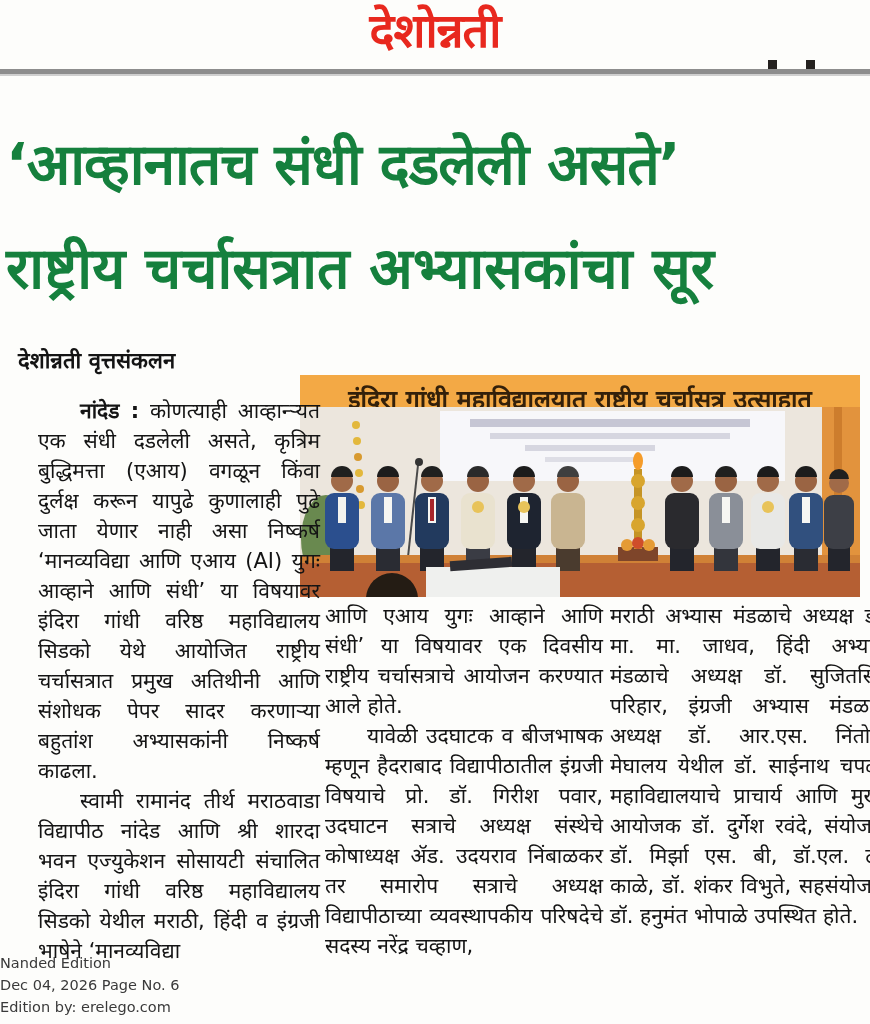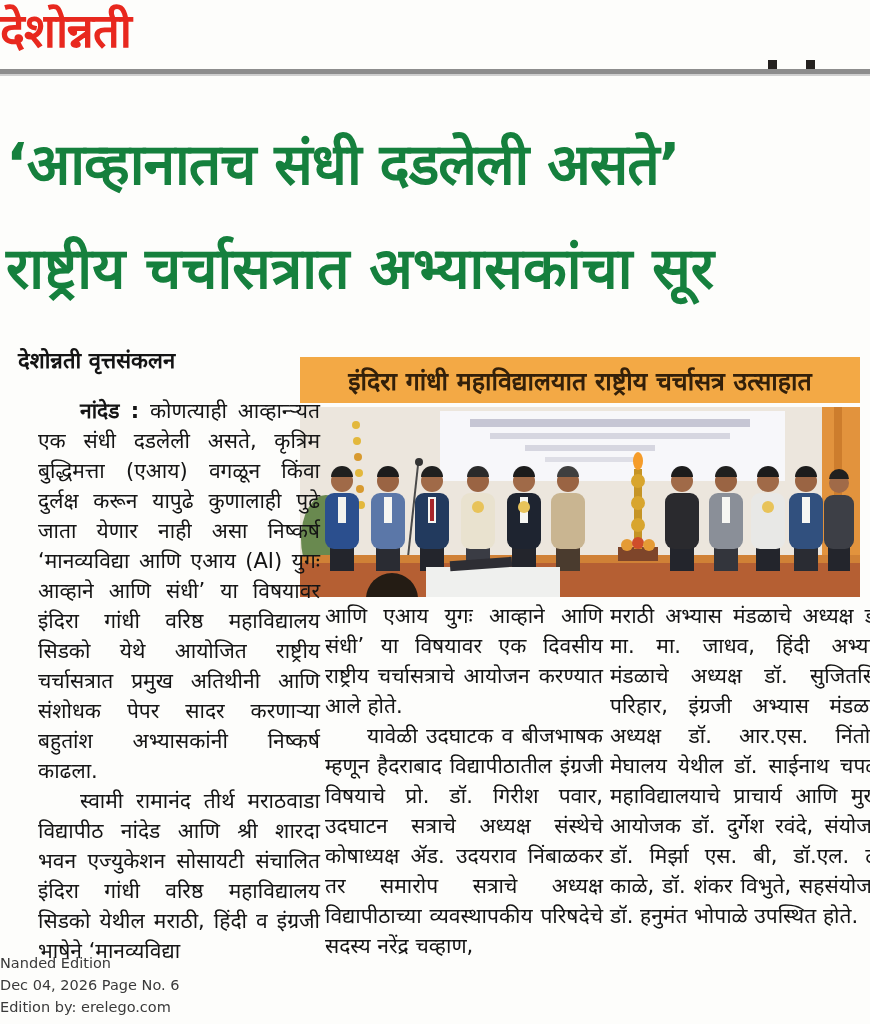--- a/index.html
+++ b/index.html
@@ -1,20 +1,20 @@
 <!DOCTYPE html>
 <html><head>
 <meta charset="utf-8">
 <style>
   html,body{margin:0;padding:0;background:#ffffff;}
   body{width:870px;height:1024px;font-family:"DejaVu Sans",sans-serif;}
   .page{position:relative;width:870px;height:1024px;background:#fdfdfb;overflow:hidden;}
 
   
-  .masthead{position:absolute;top:0;left:0;right:0;
+  .masthead{position:absolute;top:0;left:0;right:0;text-align:center;
     font-size:47px;font-weight:bold;letter-spacing:-1px;line-height:62px;}
   .mast-rule{position:absolute;top:69px;left:0;width:870px;height:5px;background:#8d8d8d;
     border-bottom:2px solid #cfcfcf;}
   .mast-dot{position:absolute;width:9px;height:9px;background:#24211f;top:60px;}
   .dot1{left:768px;} .dot2{left:806px;}
 
   
   .headline{position:absolute;top:112px;left:6px;width:858px;
     font-weight:bold;font-size:57px;line-height:104px;letter-spacing:-1px;}
   .headline .hl2{letter-spacing:0;}
@@ -54,21 +54,21 @@
   <div class="mast-dot dot2"></div>
   <div class="mast-rule"></div>
 
   <div class="headline" style="color:#15803d;">
     <div class="hl1">‘आव्हानातच संधी दडलेली असते’</div>
     <div class="hl2">राष्ट्रीय चर्चासत्रात अभ्यासकांचा सूर</div>
   </div>
 
   <div class="byline">देशोन्नती वृत्तसंकलन</div>
 
-  <div class="caption-bar" style="background:#f3a945;">इंदिरा गांधी महाविद्यालयात राष्ट्रीय चर्चासत्र उत्साहात</div>
+  <div class="caption-bar" style="background:#f3a945;margin-top:18px;">इंदिरा गांधी महाविद्यालयात राष्ट्रीय चर्चासत्र उत्साहात</div>
 
   <div class="photo">
     <svg width="560" height="190" viewBox="0 0 560 190" xmlns="http://www.w3.org/2000/svg">
       <rect width="560" height="190" fill="#ece6dd"></rect>
 
       <rect x="140" y="4" width="345" height="70" fill="#f7f7fa"></rect>
       <rect x="170" y="12" width="280" height="8" fill="#c6c6d4"></rect>
       <rect x="190" y="26" width="240" height="6" fill="#d6d6e0"></rect>
       <rect x="225" y="38" width="130" height="6" fill="#d6d6e0"></rect>
       <rect x="245" y="50" width="90" height="5" fill="#dedee6"></rect>

